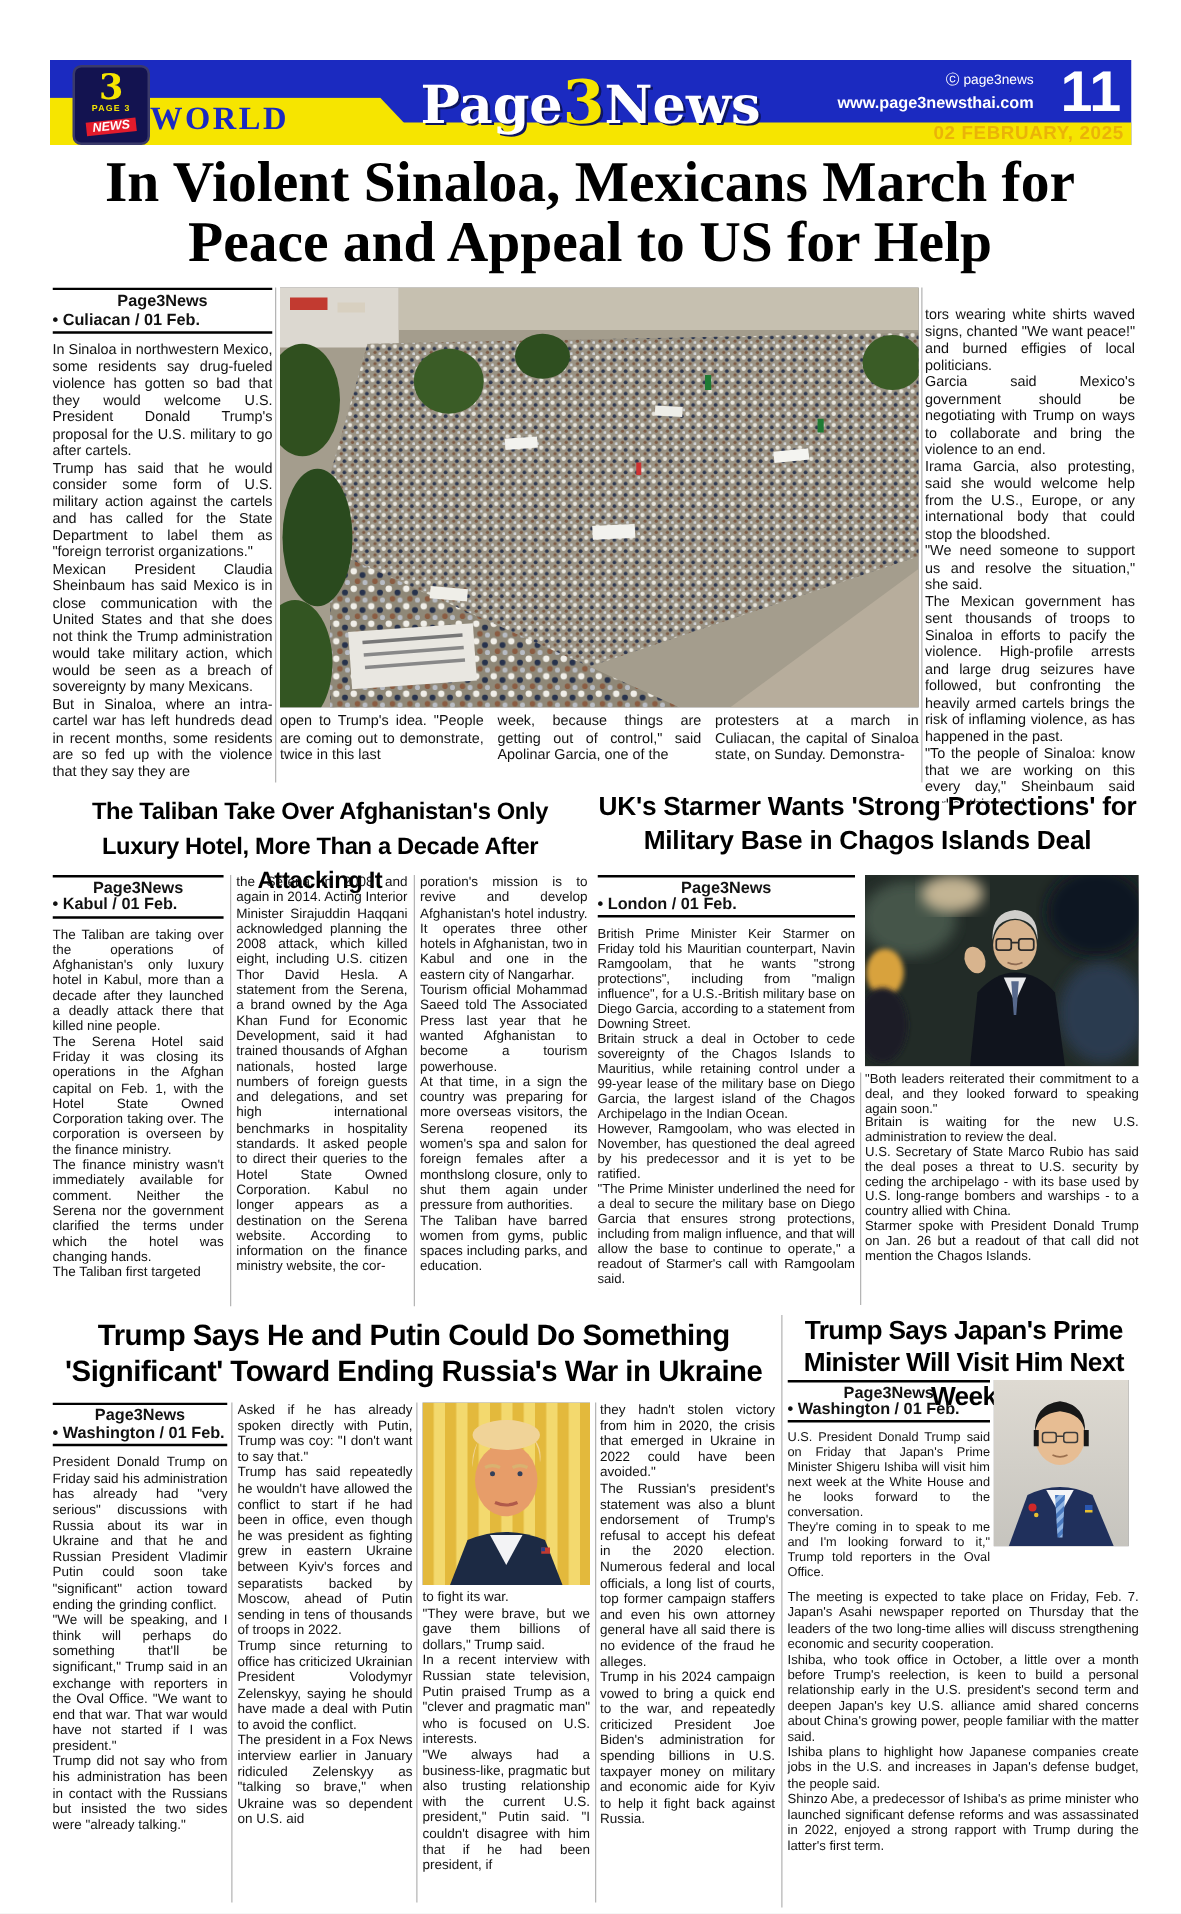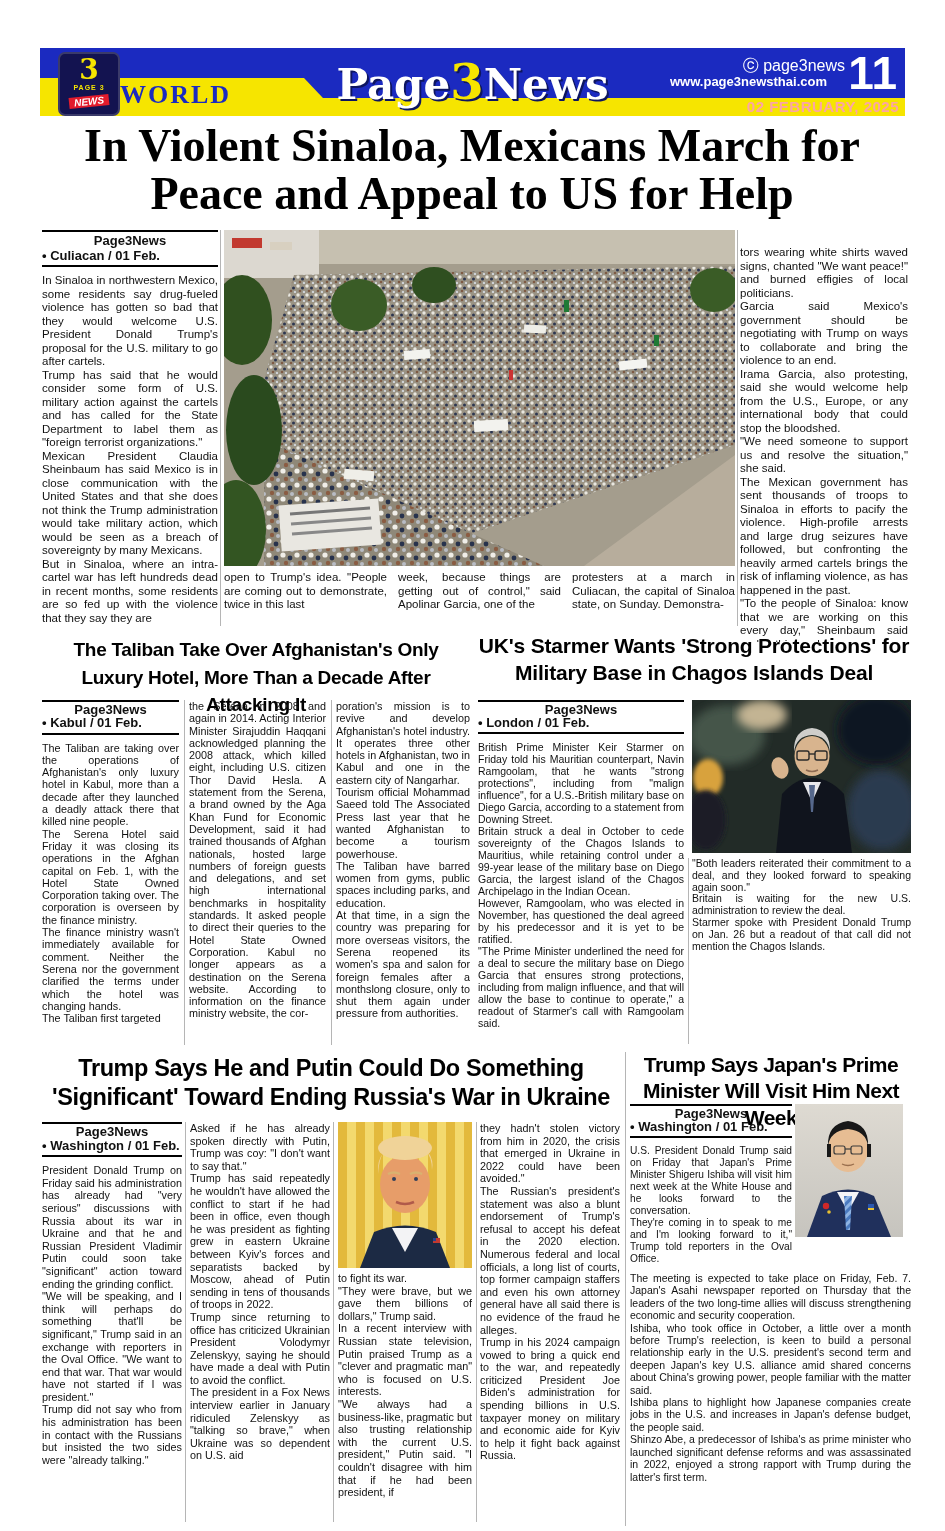--- a/index.html
+++ b/index.html
@@ -2,36 +2,36 @@
 <html><head>
 <meta charset="utf-8">
 <style>
   html,body{margin:0;padding:0;background:#e9e9e9;}
   .page{position:relative;width:945px;height:1531px;background:#ffffff;overflow:hidden;
         font-family:"Liberation Sans",sans-serif;color:#111;}
   
   .hdr{position:absolute;left:40px;top:48px;width:865px;height:68px;background:#1b2ac0;}
   .hdr-strip{position:absolute;left:0;bottom:0;width:100%;height:18px;background:#f6e500;}
   .hdr-date{position:absolute;right:6px;bottom:0;height:18px;line-height:18px;
-            font-weight:bold;font-size:15px;color:#fca5a5;letter-spacing:.5px;}
+            font-weight:bold;font-size:15px;color:#eab308;letter-spacing:.5px;}
   .hdr-world-band{position:absolute;left:0;bottom:0;width:300px;height:38px;background:#f6e500;
             clip-path:polygon(0 0,88% 0,100% 100%,0 100%);}
   .world{position:absolute;left:80px;bottom:6px;font-family:"Liberation Serif",serif;
          font-weight:bold;font-size:26px;color:#1b2ac0;letter-spacing:2px;}
   .logo{position:absolute;left:18px;top:4px;width:58px;height:60px;background:#131350;
         border:2px solid #3a3a6a;border-radius:7px;text-align:center;z-index:3;}
   .logo3{font-family:"DejaVu Serif",serif;font-weight:bold;font-size:28px;color:#f6e500;line-height:28px;margin-top:2px;}
   .logopage{font-size:7px;font-weight:bold;color:#f6e500;letter-spacing:1px;}
   .logonews{display:inline-block;margin-top:1px;background:#e31b2c;color:#fff;font-style:italic;
         font-weight:bold;font-size:10px;padding:0 5px;transform:rotate(-6deg);}
   .masthead{position:absolute;left:50%;transform:translateX(-50%);top:6px;white-space:nowrap;
         font-family:"DejaVu Serif",serif;font-weight:bold;font-size:42px;color:#ffffff;
         text-shadow:2px 2px 0 #0d1560;}
   .masthead .digit{color:#f6e500;font-size:48px;}
-  .hdr-social{position:absolute;right:60px;top:8px;color:#fff;font-size:16px;text-align:right;}
+  .hdr-social{position:absolute;right:78px;top:8px;color:#fff;font-size:11px;text-align:right;}
   .hdr-web{position:absolute;right:78px;top:26px;color:#fff;font-weight:bold;font-size:13px;text-align:left;}
   .hdr-page-num{position:absolute;right:8px;top:-2px;color:#fff;font-weight:bold;font-size:46px;}
   
   .main-headline{position:absolute;left:72px;top:122px;width:800px;text-align:center;
         font-family:"Liberation Serif",serif;font-weight:bold;font-size:46px;line-height:1.05;color:#000;}
   .sub-headline{position:absolute;text-align:center;font-weight:bold;color:#000;}
   .hl-taliban{left:42px;top:636px;width:428px;font-size:19px;letter-spacing:-0.3px;line-height:1.45;}
   .hl-starmer{left:478px;top:632px;width:432px;font-size:21px;letter-spacing:-0.2px;line-height:1.3;}
   .hl-trump{left:42px;top:1054px;width:578px;font-size:23.5px;letter-spacing:-0.4px;line-height:1.25;}
   .hl-japan{left:630px;top:1052px;width:282px;font-size:21px;letter-spacing:-0.5px;line-height:1.25;}
@@ -184,22 +184,22 @@
     <p>The Serena Hotel said Friday it was closing its operations in the Afghan capital on Feb. 1, with the Hotel State Owned Corporation taking over. The corporation is overseen by the finance ministry.</p>
     <p>The finance ministry wasn't immediately available for comment. Neither the Serena nor the government clarified the terms under which the hotel was changing hands.</p>
     <p>The Taliban first targeted</p>
   </div>
   <div class="bodycol tal c-t2">
     <p>the Serena in 2008 and again in 2014. Acting Interior Minister Sirajuddin Haqqani acknowledged planning the 2008 attack, which killed eight, including U.S. citizen Thor David Hesla. A statement from the Serena, a brand owned by the Aga Khan Fund for Economic Development, said it had trained thousands of Afghan nationals, hosted large numbers of foreign guests and delegations, and set high international benchmarks in hospitality standards. It asked people to direct their queries to the Hotel State Owned Corporation. Kabul no longer appears as a destination on the Serena website. According to information on the finance ministry website, the cor-</p>
   </div>
   <div class="bodycol tal c-t3">
     <p>poration's mission is to revive and develop Afghanistan's hotel industry. It operates three other hotels in Afghanistan, two in Kabul and one in the eastern city of Nangarhar.</p>
     <p>Tourism official Mohammad Saeed told The Associated Press last year that he wanted Afghanistan to become a tourism powerhouse.</p>
+    <p>At that time, in a sign the country was preparing for more overseas visitors, the Serena reopened its women's spa and salon for foreign females after a monthslong closure, only to shut them again under pressure from authorities.</p>
     <p>The Taliban have barred women from gyms, public spaces including parks, and education.</p>
-    <p>At that time, in a sign the country was preparing for more overseas visitors, the Serena reopened its women's spa and salon for foreign females after a monthslong closure, only to shut them again under pressure from authorities.</p>
   </div>
 
   <div class="sub-headline hl-starmer">UK's Starmer Wants 'Strong Protections' for Military Base in Chagos Islands Deal</div>
   <div class="vr" style="left:688px;top:858px;height:186px"></div>
 
   <div class="bodycol str c-s1">
     <div class="dateline">
       <div class="dl-src">Page3News</div>
       <div class="dl-place">•  London  /  01  Feb.</div>
     </div>
@@ -235,20 +235,21 @@
       <rect x="105" y="51" width="12" height="9" rx="2" fill="none" stroke="#2a2a2a" stroke-width="1.4"></rect>
       <rect x="123" y="51" width="12" height="9" rx="2" fill="none" stroke="#2a2a2a" stroke-width="1.4"></rect>
       <line x1="117" y1="54" x2="123" y2="54" stroke="#2a2a2a" stroke-width="1.4"></line>
       <path d="M114,70 Q120,73 126,70" stroke="#8d6a52" stroke-width="1.4" fill="none"></path>
     </svg>
   </div>
 
   <div class="bodycol str c-s2">
     <p>"Both leaders reiterated their commitment to a deal, and they looked forward to speaking again soon."</p>
     <p>Britain is waiting for the new U.S. administration to review the deal.</p>
+    <p>U.S. Secretary of State Marco Rubio has said the deal poses a threat to U.S. security by ceding the archipelago - with its base used by U.S. long-range bombers and warships - to a country allied with China.</p>
     <p>Starmer spoke with President Donald Trump on Jan. 26 but a readout of that call did not mention the Chagos Islands.</p>
   </div>
 
   <div class="sub-headline hl-trump">Trump Says He and Putin Could Do Something 'Significant' Toward Ending Russia's War in Ukraine</div>
   <div class="vr" style="left:185px;top:1122px;height:400px"></div>
   <div class="vr" style="left:333px;top:1122px;height:400px"></div>
   <div class="vr" style="left:476px;top:1122px;height:400px"></div>
   <div class="vr" style="left:625px;top:1052px;height:474px"></div>
 
   <div class="bodycol tp c-p1">

